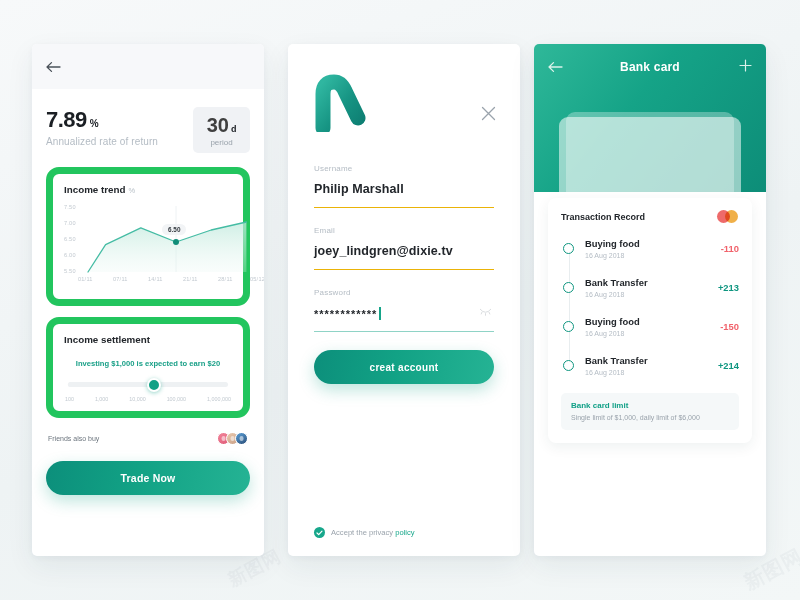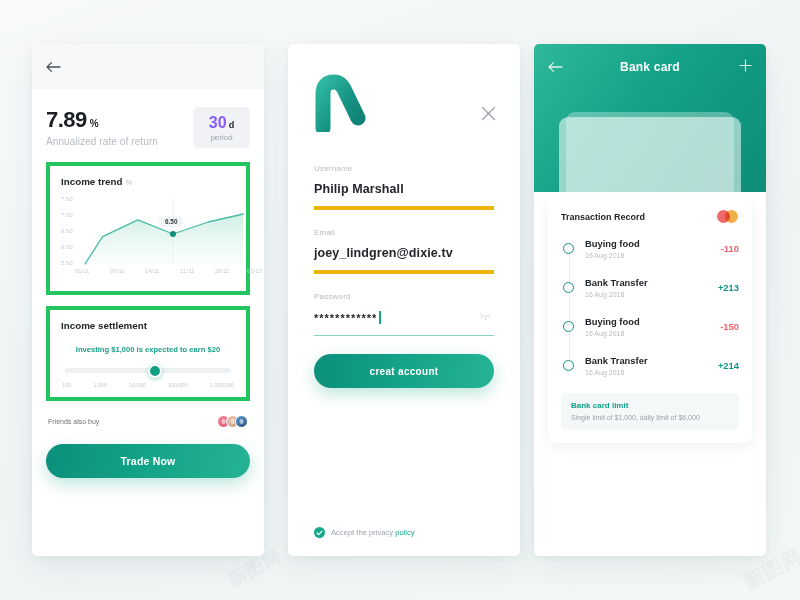--- a/index.html
+++ b/index.html
@@ -76,27 +76,27 @@
   .metric-main .sub {
     font-size: 10px; color: #b4bcc4; margin-top: 3px; letter-spacing: .1px;
   }
   .period-box {
     background: #f0f2f5;
     border-radius: 5px;
     padding: 7px 13px 6px 13px;
     text-align: center;
     min-width: 57px;
   }
-  .period-box .pnum { font-size: 16px; font-weight: 800; color: #8b5cf6; }
+  .period-box .pnum { font-size: 20px; font-weight: 800; color: #404040; }
   .period-box .pu { font-size: 9px; font-weight: 700; color: #1b1f24; margin-left: 2px;}
   .period-box .plabel { font-size: 8px; color: #9aa3ac; margin-top: 1px; }
 
   .card {
-    border: 4px solid #22c55e;
-    border-radius: 0;
+    border: 7px solid #22c55e;
+    border-radius: 13px;
     background: #fff;
     padding: 10px 11px 9px 11px;
     margin-bottom: 11px;
   }
   .card-title {
     font-size: 9.8px; font-weight: 700; color: #22262b;
   }
   .card-title .pct { font-size: 7.5px; color: #b9c1c8; font-weight: 400; margin-left: 3px; }
 
   
@@ -190,21 +190,21 @@
   .close-x {
     position: absolute; right: 24px; top: 62px;
     width: 15px; height: 15px; cursor: pointer;
   }
   .p2-form { padding: 0 26px; }
   .field { margin-bottom: 18px; position: relative; }
   .field-label { font-size: 8px; color: #b4bcc4; margin-bottom: 9px; letter-spacing:.2px; }
   .field-value {
     font-size: 12.5px; font-weight: 700; color: #22262b;
     padding-bottom: 10px;
-    border-bottom: 4px solid #eab308;
+    border-bottom: 1px solid #eab308;
     letter-spacing: .1px;
     min-height: 26px;
   }
   .field.pw .field-value {
     border-bottom: 1.6px solid #8fd3c6;
     letter-spacing: .5px;
     display: flex; align-items: center;
   }
   .pw-dots { font-size: 11px; color: #22262b; font-weight: 700; letter-spacing: 1px; }
   .caret {

